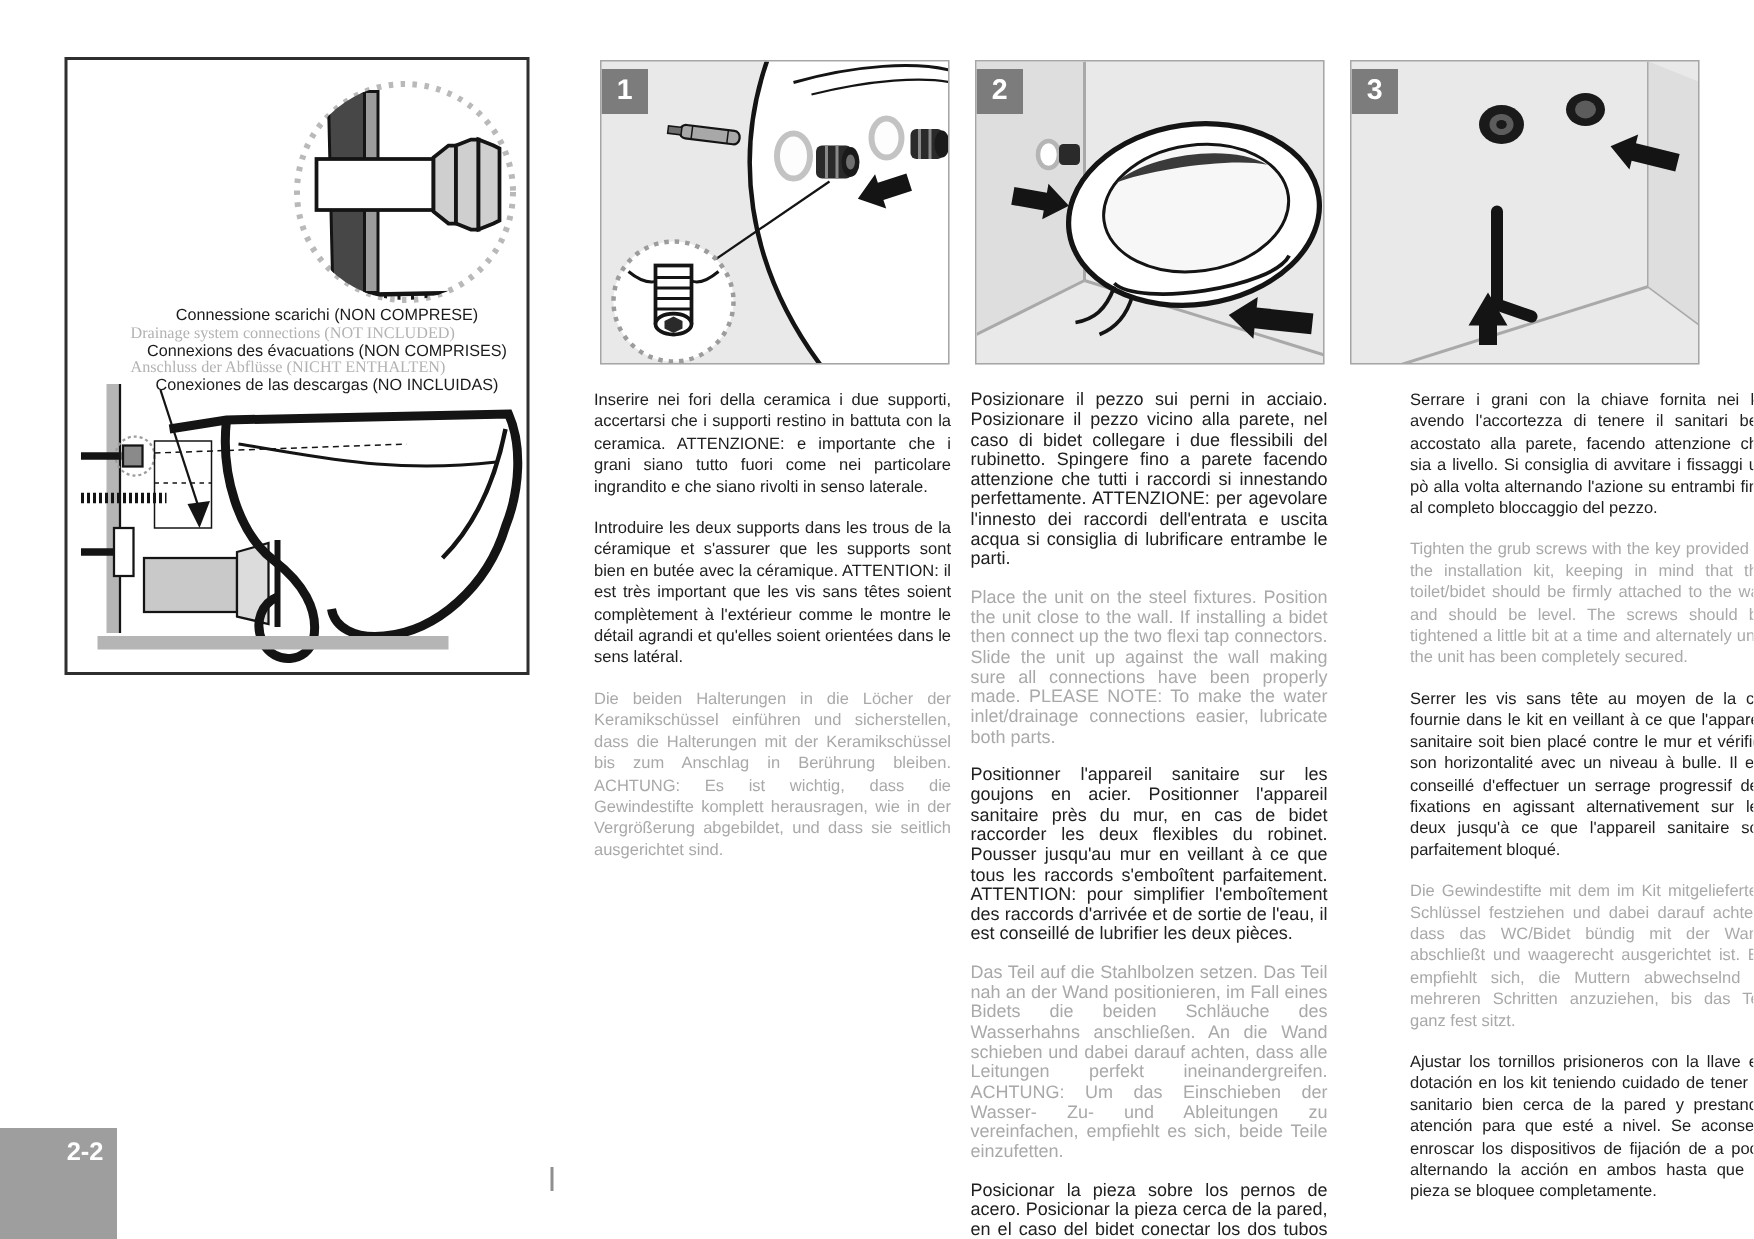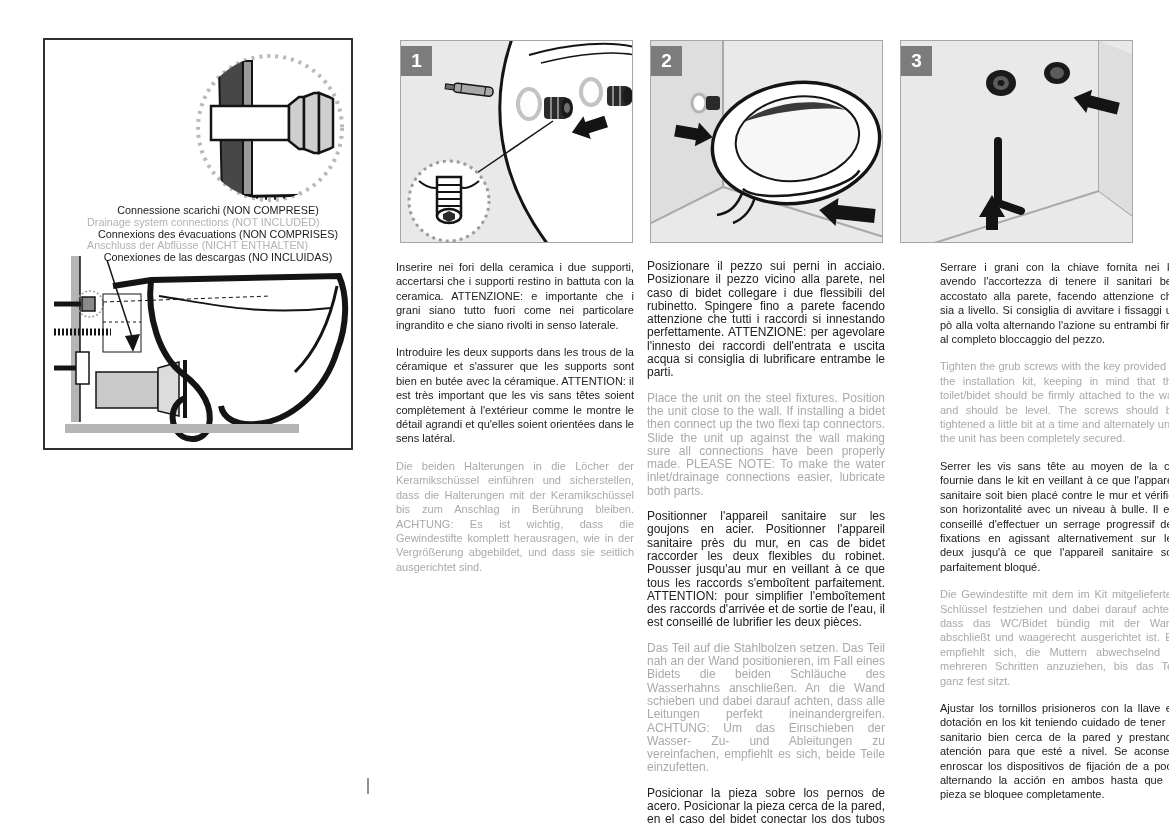--- a/index.html
+++ b/index.html
@@ -6,21 +6,21 @@
   .page{position:relative;width:1169px;height:826px;background:#ffffff;overflow:hidden;
         font-family:"Liberation Sans","DejaVu Sans",sans-serif;}
 
   
   .left-panel{position:absolute;left:43px;top:38px;width:310px;height:412px;
               border:2px solid #2f2f2f;background:#ffffff;box-sizing:border-box;}
   .detail-circle-svg{position:absolute;left:146px;top:9px;}
   .labels{position:absolute;left:42px;top:165px;width:262px;}
   .labels span{display:block;font-size:10.8px;line-height:11.8px;letter-spacing:0;}
   .lbl-dark{color:#1b1b1b;text-align:center;}
-  .lbl-gray{color:#b2b2b2;}
+  .lbl-gray{color:#b2b2b2;font-family:Liberation Serif, serif;}
   .section-svg{position:absolute;left:6px;top:216px;}
 
   
   .step-panel{position:absolute;top:40px;width:233px;height:203px;background:#e9e9e9;
               border:1px solid #a6a6a6;box-sizing:border-box;overflow:hidden;}
   .step-1{left:400px;} .step-2{left:650px;} .step-3{left:900px;}
   .badge{position:absolute;left:0;top:5px;width:31px;height:30px;background:#7c7c7c;
          color:#ffffff;font-weight:bold;font-size:19px;display:flex;align-items:center;
          justify-content:center;z-index:3;}
   .illu{position:absolute;left:0;top:0;}
@@ -252,15 +252,18 @@
   </div>
 
   <div class="col col-3">
     <p class="t-dark">Serrare i grani con la chiave fornita nei kit avendo l'accortezza di tenere il sanitari ben accostato alla parete, facendo attenzione che sia a livello. Si consiglia di avvitare i fissaggi un pò alla volta alternando l'azione su entrambi fino al completo bloccaggio del pezzo.</p>
     <p class="t-gray">Tighten the grub screws with the key provided in the installation kit, keeping in mind that the toilet/bidet should be firmly attached to the wall and should be level. The screws should be tightened a little bit at a time and alternately until the unit has been completely secured.</p>
     <p class="t-dark">Serrer les vis sans tête au moyen de la clé fournie dans le kit en veillant à ce que l'appareil sanitaire soit bien placé contre le mur et vérifier son horizontalité avec un niveau à bulle. Il est conseillé d'effectuer un serrage progressif des fixations en agissant alternativement sur les deux jusqu'à ce que l'appareil sanitaire soit parfaitement bloqué.</p>
     <p class="t-gray">Die Gewindestifte mit dem im Kit mitgelieferten Schlüssel festziehen und dabei darauf achten, dass das WC/Bidet bündig mit der Wand abschließt und waagerecht ausgerichtet ist. Es empfiehlt sich, die Muttern abwechselnd in mehreren Schritten anzuziehen, bis das Teil ganz fest sitzt.</p>
     <p class="t-dark">Ajustar los tornillos prisioneros con la llave en dotación en los kit teniendo cuidado de tener el sanitario bien cerca de la pared y prestando atención para que esté a nivel. Se aconseja enroscar los dispositivos de fijación de a poco alternando la acción en ambos hasta que la pieza se bloquee completamente.</p>
   </div>
 
+  <div class="pagenum-box">
+    <span class="pagenum">2-2</span>
+  </div>
   <div class="fold-mark"></div>
 
 </div>
 
 </body></html>

